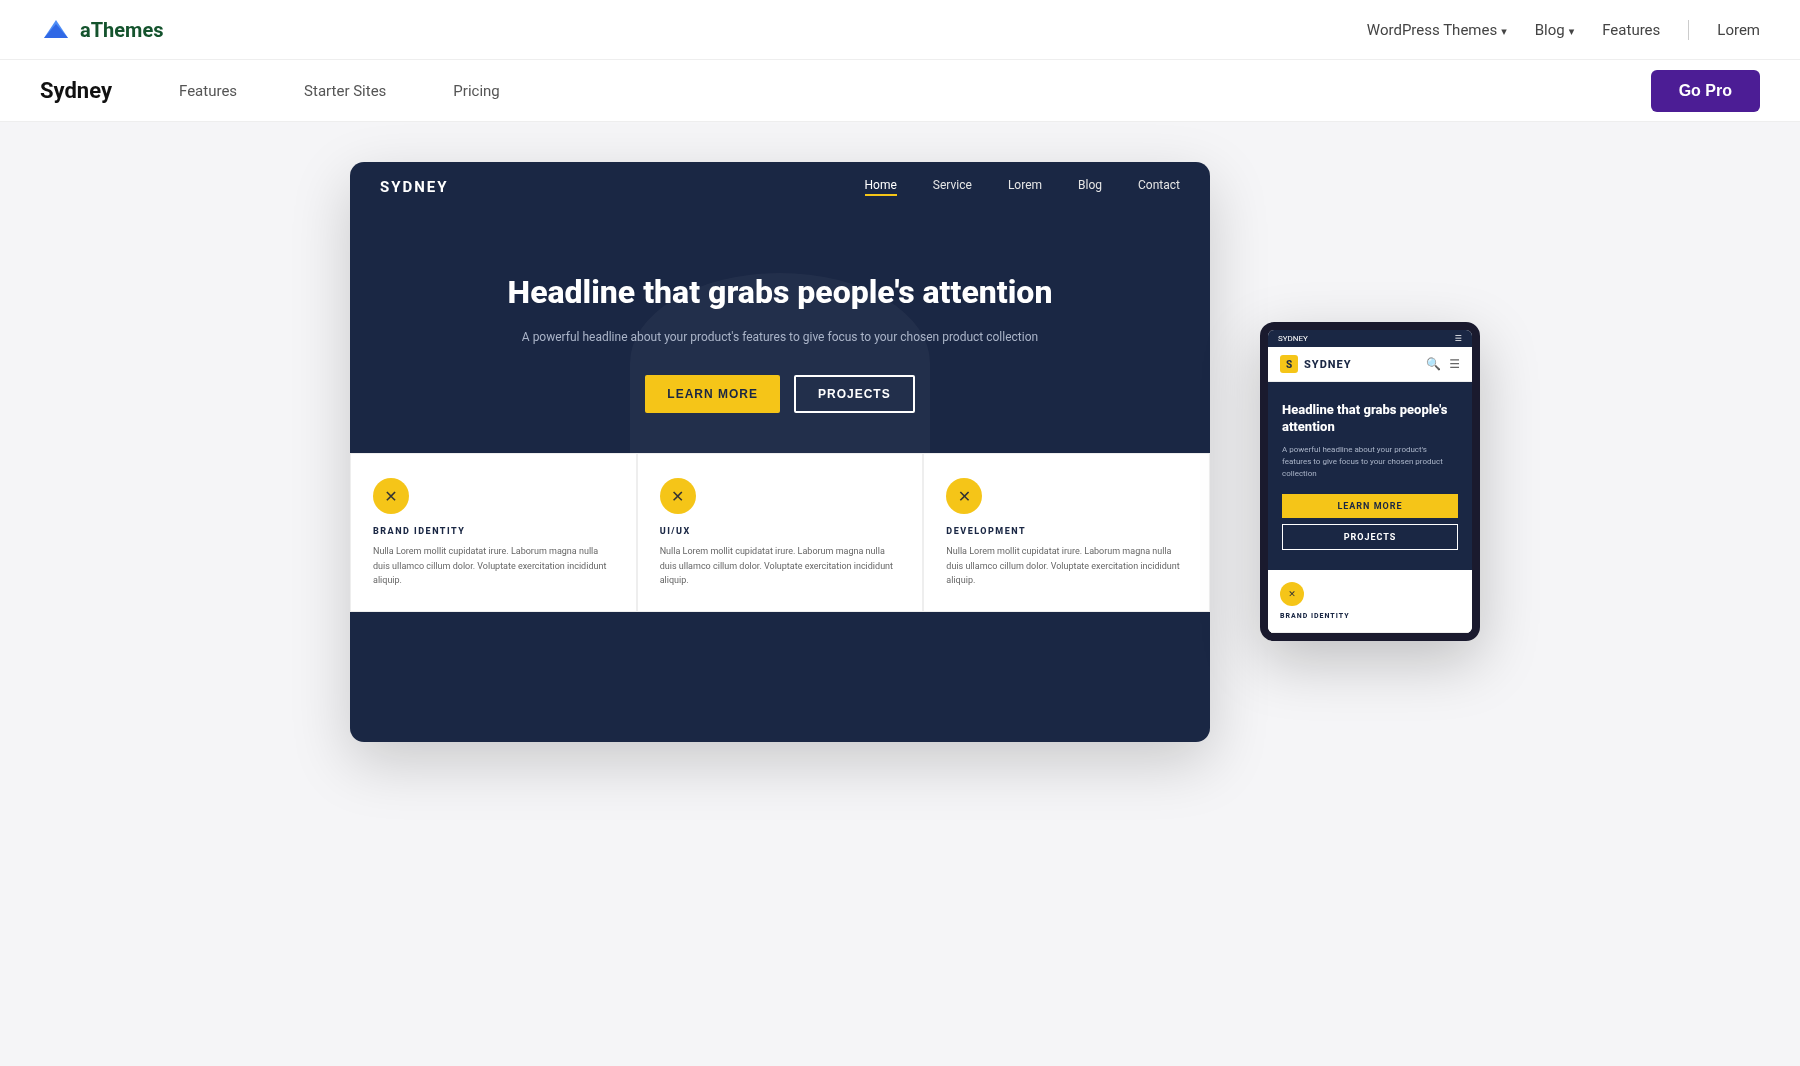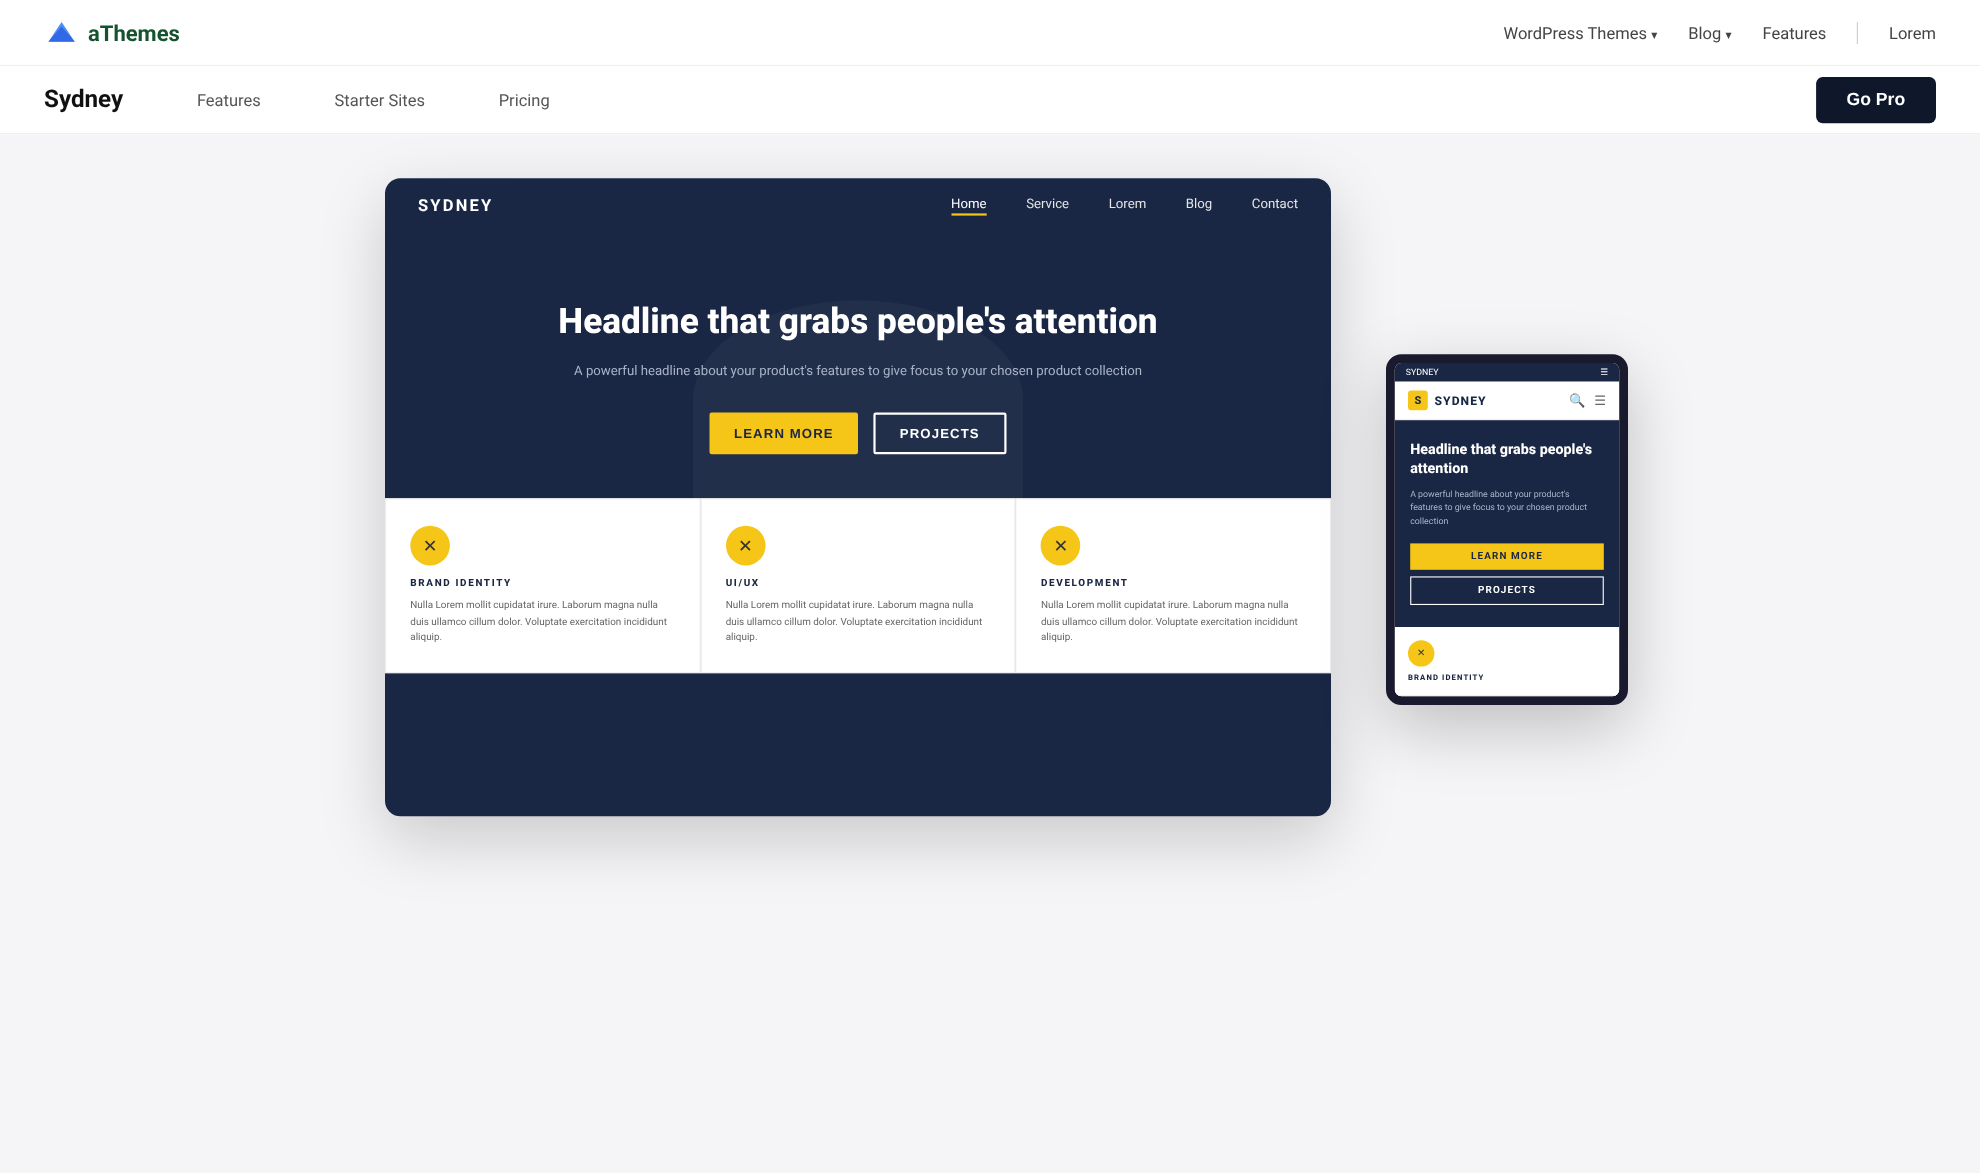--- a/index.html
+++ b/index.html
@@ -20,21 +20,21 @@
 
     
     .secondary-nav {
       display: flex; align-items: center; justify-content: space-between;
       padding: 0 40px; height: 62px; border-bottom: 1px solid #eee;
     }
     .secondary-nav-left { display: flex; align-items: center; gap: 40px; }
     .page-title { font-size: 22px; font-weight: 700; color: #111; }
     .sec-nav-link { font-size: 15px; color: #555; cursor: pointer; text-decoration: none; margin-left: 27px; }
     .go-pro-btn {
-      background: #0f172a; color: #fff; border: none; border-radius: 6px;
+      background: #4c1d95; color: #fff; border: none; border-radius: 6px;
       padding: 12px 28px; font-size: 16px; font-weight: 600; cursor: pointer;
     }
 
     
     .main-content {
       background: #f5f5f7; min-height: calc(1066px - 122px);
       display: flex; justify-content: center; align-items: flex-start;
       padding: 40px 40px 0 40px; position: relative;
     }
 

